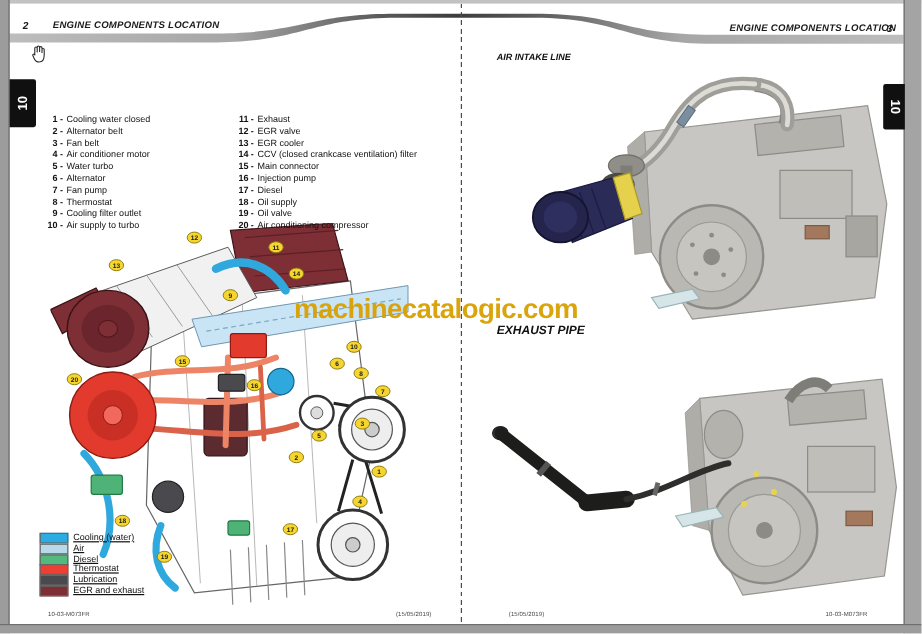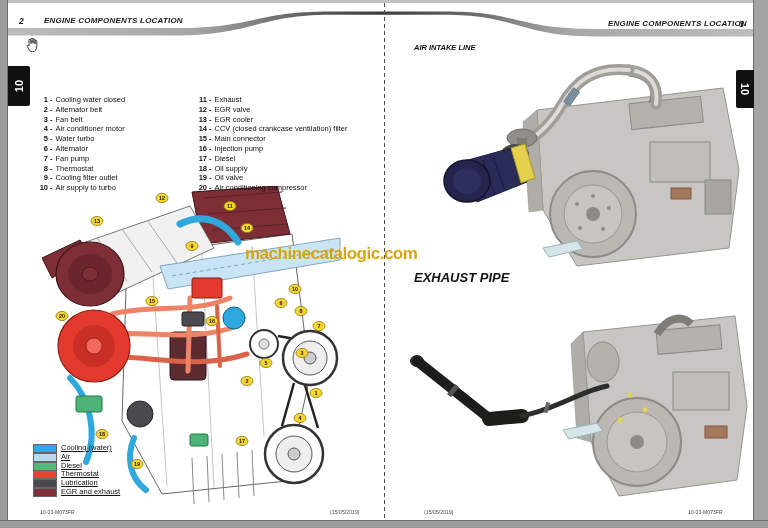--- a/index.html
+++ b/index.html
@@ -39,31 +39,31 @@
   .key-row .kn{min-width:15px;text-align:right;font-weight:bold;}
   .key-row .kd{margin:0 3px 0 2px;font-weight:bold;}
   
   #legend{position:absolute;left:33px;top:444px;z-index:10;}
   .legend-row{display:flex;align-items:center;height:8.8px;}
   .legend-swatch{width:22px;height:7px;border:0.5px solid #666;margin-right:4px;flex:none;}
   .legend-label{font-size:7.5px;color:#111;line-height:8.8px;white-space:nowrap;text-decoration:underline;}
   
   #left-diagram{position:absolute;left:42px;top:186px;z-index:2;}
   #air-intake-heading{position:absolute;left:414px;top:43px;font-size:7.5px;font-weight:bold;font-style:italic;color:#111;z-index:7;}
-  #exhaust-heading{position:absolute;left:414px;top:270px;font-size:13px;font-weight:bold;font-style:italic;color:#111;z-index:7;}
+  #exhaust-heading{position:absolute;left:414px;top:270px;font-size:10px;font-weight:bold;font-style:italic;color:#111;z-index:7;}
   #air-intake-figure{position:absolute;left:425px;top:52px;z-index:2;}
   #exhaust-figure{position:absolute;left:405px;top:290px;z-index:2;}
   
   .footer-text{position:absolute;font-size:5px;color:#444;z-index:7;letter-spacing:.1px;}
   #footer-l1{left:40px;top:509px;}
   #footer-l2{left:330px;top:509px;}
   #footer-r1{left:424px;top:509px;}
   #footer-r2{left:688px;top:509px;}
   
-  #watermark{position:absolute;left:245px;top:244px;font-size:17px;font-weight:bold;z-index:50;
+  #watermark{position:absolute;left:245px;top:244px;font-size:23px;font-weight:bold;z-index:50;
     letter-spacing:-0.5px;opacity:.95;white-space:nowrap;}
 </style>
 </head>
 <body>
 
 <div id="stage">
 
   <div class="page" id="page-left"></div>
   <div class="page" id="page-right"></div>
 

